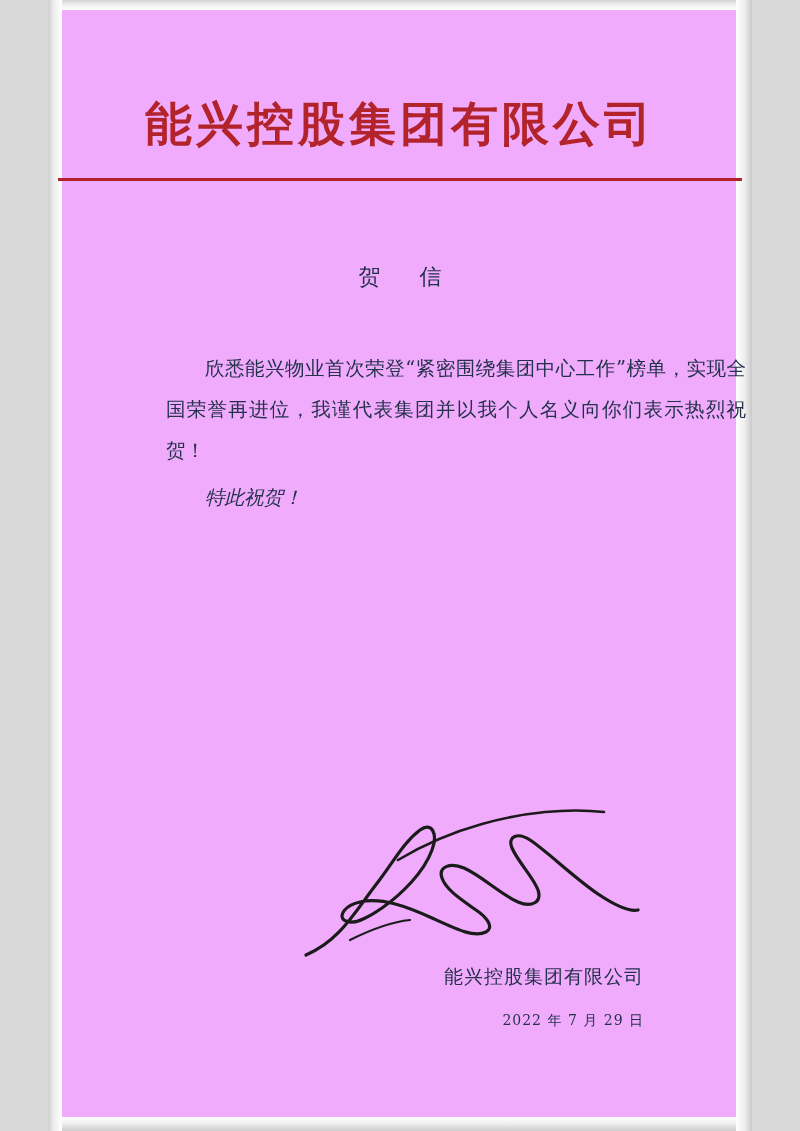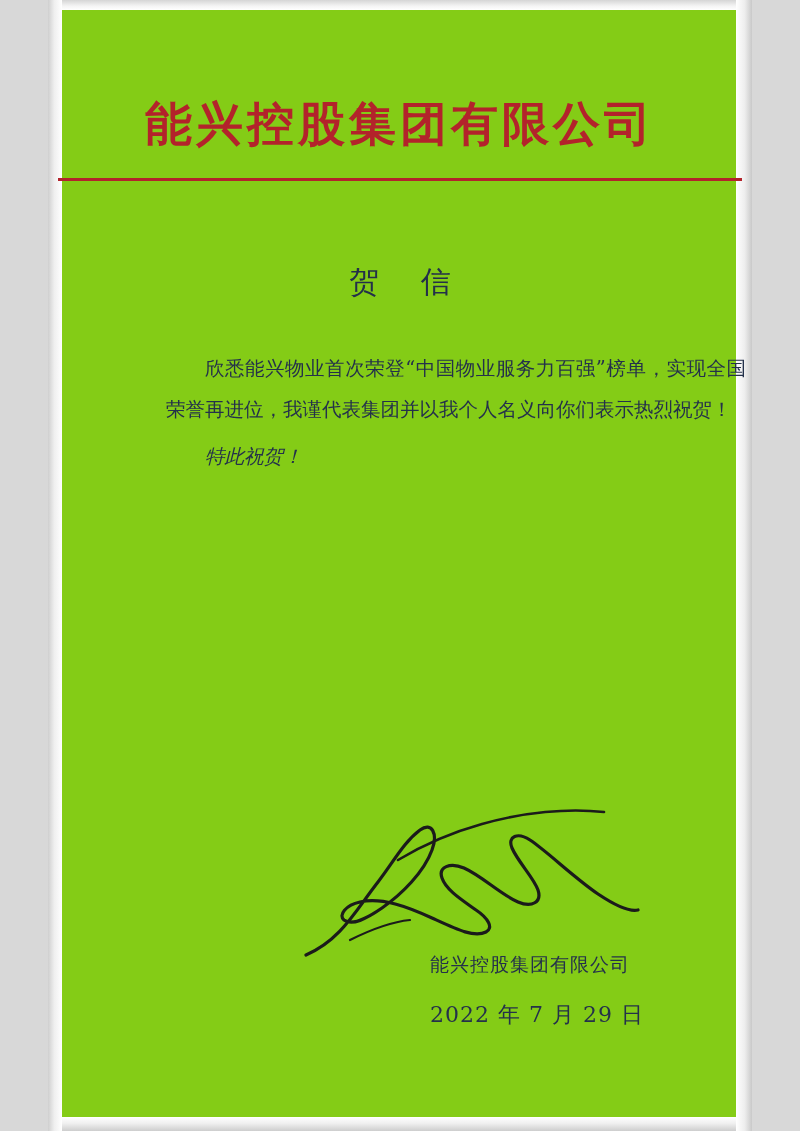--- a/index.html
+++ b/index.html
@@ -8,21 +8,21 @@
     background: #d8d8d8;
   }
   body {
     font-family: "Liberation Serif", "DejaVu Serif", serif;
   }
   .page {
     position: relative;
     width: 704px;
     height: 1131px;
     margin: 0 auto;
-    background: #84cc16;
+    background: #f0abfc;
     overflow: hidden;
     box-sizing: border-box;
   }
   
   .paper-edge-left,
   .paper-edge-right,
   .paper-edge-top,
   .paper-edge-bottom {
     position: absolute;
     pointer-events: none;
@@ -67,21 +67,21 @@
     background: #b3232b;
   }
 
   .doc-title {
     position: absolute;
     left: 0;
     right: 0;
     top: 262px;
     text-align: center;
     font-family: "DejaVu Serif", "Liberation Serif", serif;
-    font-size: 30px;
+    font-size: 22px;
     letter-spacing: 16px;
     color: #23304a;
     text-indent: 16px;
   }
 
   .body-block {
     position: absolute;
     left: 118px;
     top: 348px;
     width: 580px;
@@ -128,45 +128,45 @@
     color: #24314b;
     font-family: "DejaVu Serif", "Liberation Serif", serif;
   }
   .sign-company {
     font-size: 19px;
     letter-spacing: 1px;
     white-space: nowrap;
   }
   .sign-date {
     margin-top: 22px;
-    font-size: 22px;
+    font-size: 14px;
     letter-spacing: 1px;
     white-space: nowrap;
-    text-align: center;
+    text-align: right;
   }
 </style>
 </head>
 <body>
 
 <div class="page">
 
   <div class="paper-edge-top"></div>
   <div class="paper-edge-bottom"></div>
   <div class="paper-edge-left"></div>
   <div class="paper-edge-right"></div>
 
   <div class="letterhead">
     <div class="letterhead-title">能兴控股集团有限公司</div>
     <div class="letterhead-rule"></div>
   </div>
 
   <div class="doc-title">贺 信</div>
 
   <div class="body-block">
-    <p class="para">欣悉能兴物业首次荣登“中国物业服务力百强”榜单，实现全国荣誉再进位，我谨代表集团并以我个人名义向你们表示热烈祝贺！</p>
+    <p class="para">欣悉能兴物业首次荣登“紧密围绕集团中心工作”榜单，实现全国荣誉再进位，我谨代表集团并以我个人名义向你们表示热烈祝贺！</p>
     <p class="closing">特此祝贺！</p>
   </div>
 
   <div class="signature-area">
     <svg class="signature-mark" viewBox="0 0 360 190" aria-hidden="true">
       <path d="M20 165 C55 150, 70 120, 92 92 C108 71, 118 52, 134 40 C146 31, 152 44, 146 60 C138 82, 116 104, 96 118 C80 129, 66 136, 58 130 C52 125, 60 115, 74 112 C96 107, 122 117, 146 128 C170 139, 188 148, 200 142 C208 138, 202 128, 190 120 C176 110, 160 100, 156 88 C152 77, 164 72, 178 78 C196 86, 214 104, 232 112 C246 118, 256 112, 252 100 C248 88, 232 72, 226 58 C221 46, 232 42, 244 50 C262 62, 286 86, 312 104 C330 116, 344 122, 352 120" fill="none" stroke="#1b1b1b" stroke-width="3.2" stroke-linecap="round" stroke-linejoin="round"></path>
       <path d="M112 70 C132 58, 160 44, 196 34 C238 22, 282 18, 318 22" fill="none" stroke="#1b1b1b" stroke-width="2.6" stroke-linecap="round" fill-opacity="0"></path>
       <path d="M64 150 C84 140, 104 132, 124 130" fill="none" stroke="#1b1b1b" stroke-width="2.2" stroke-linecap="round"></path>
     </svg>
     <div class="sign-lines">

